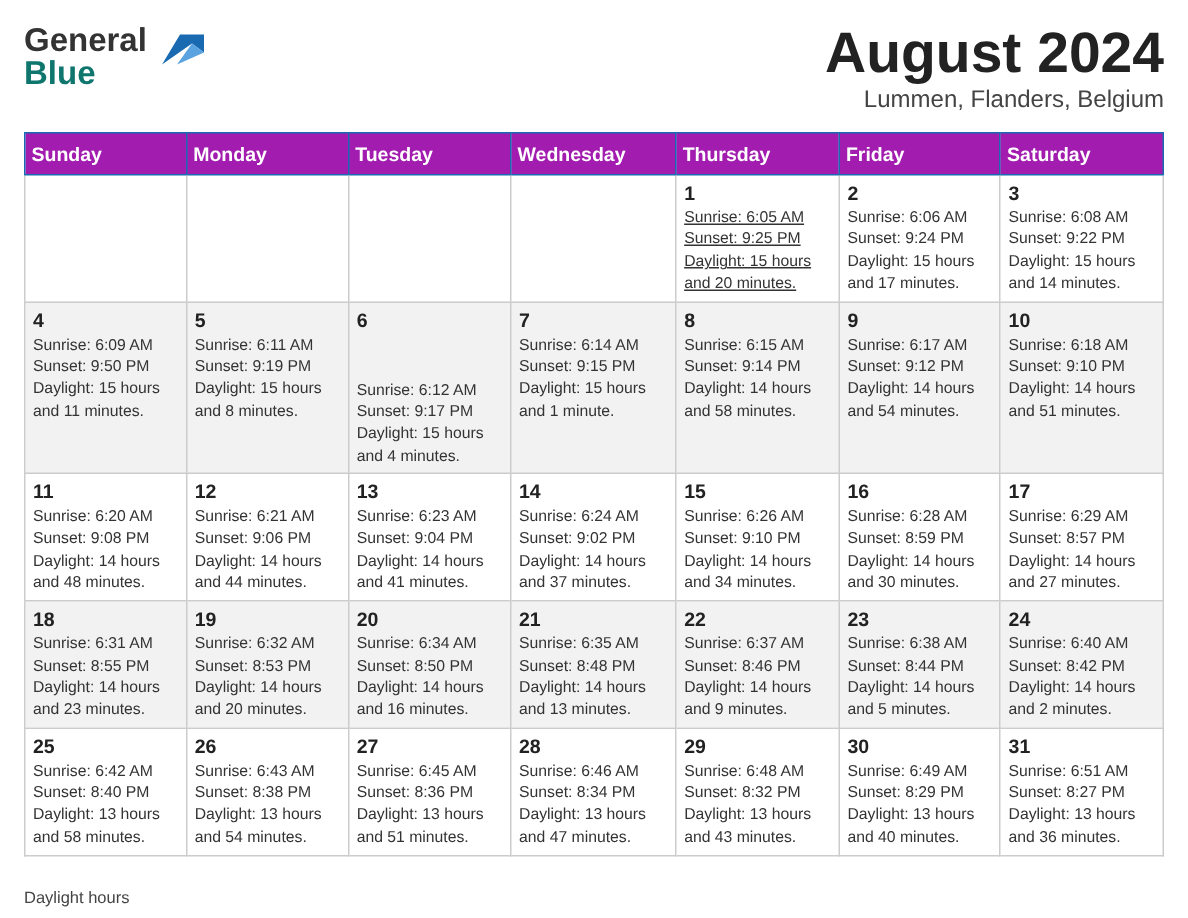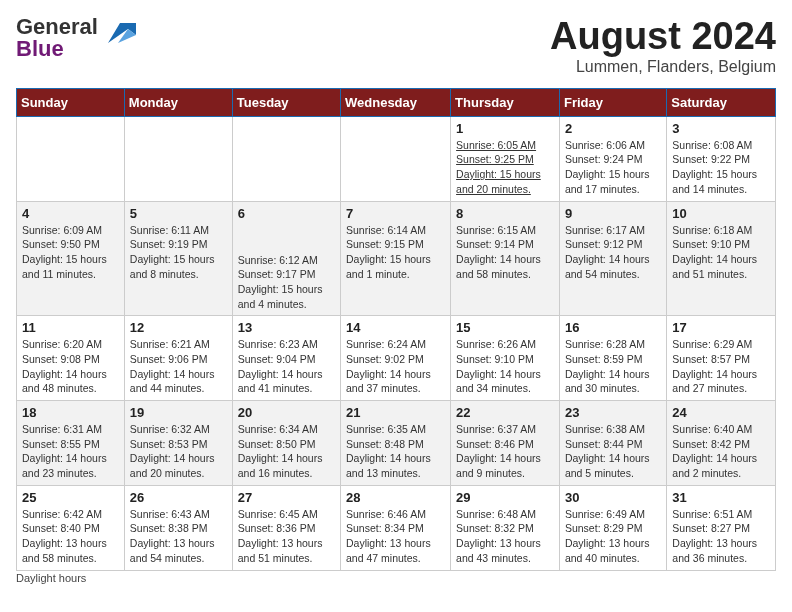--- a/index.html
+++ b/index.html
@@ -20,41 +20,41 @@
       display: flex;
       flex-direction: column;
       align-items: flex-start;
     }
     .logo-text {
       font-size: 22px;
       font-weight: bold;
       color: #333;
       line-height: 1;
     }
-    .logo-text span.blue { color: #701a75; }
+    .logo-text span.blue { color: #0f766e; }
     .title-area {
       text-align: right;
     }
     .month-title {
       font-size: 38px;
       font-weight: bold;
       color: #222;
       line-height: 1.1;
     }
     .location {
       font-size: 16px;
       color: #444;
     }
     table {
       width: 100%;
       border-collapse: collapse;
       font-size: 11px;
     }
     thead th {
-      background-color: #7f1d1d;
+      background-color: #a21caf;
       color: #fff;
       padding: 6px 4px;
       text-align: left;
       font-size: 13px;
       font-weight: bold;
       border: 1px solid #1a6ab1;
     }
     tbody td {
       border: 1px solid #ccc;
       padding: 4px 5px;
@@ -75,21 +75,21 @@
     }
     .day-info {
       color: #333;
       font-size: 10.5px;
       line-height: 1.4;
     }
     .empty-cell {
       background: #fff !important;
     }
     .footer-note {
-      margin-top: 1px;
+      margin-top: 22px;
       font-size: 11px;
       color: #444;
     }
   </style>
 </head>
 <body>
 
 <div class="header-area">
   <div class="logo">
     <div style="display:flex; align-items:center;">

